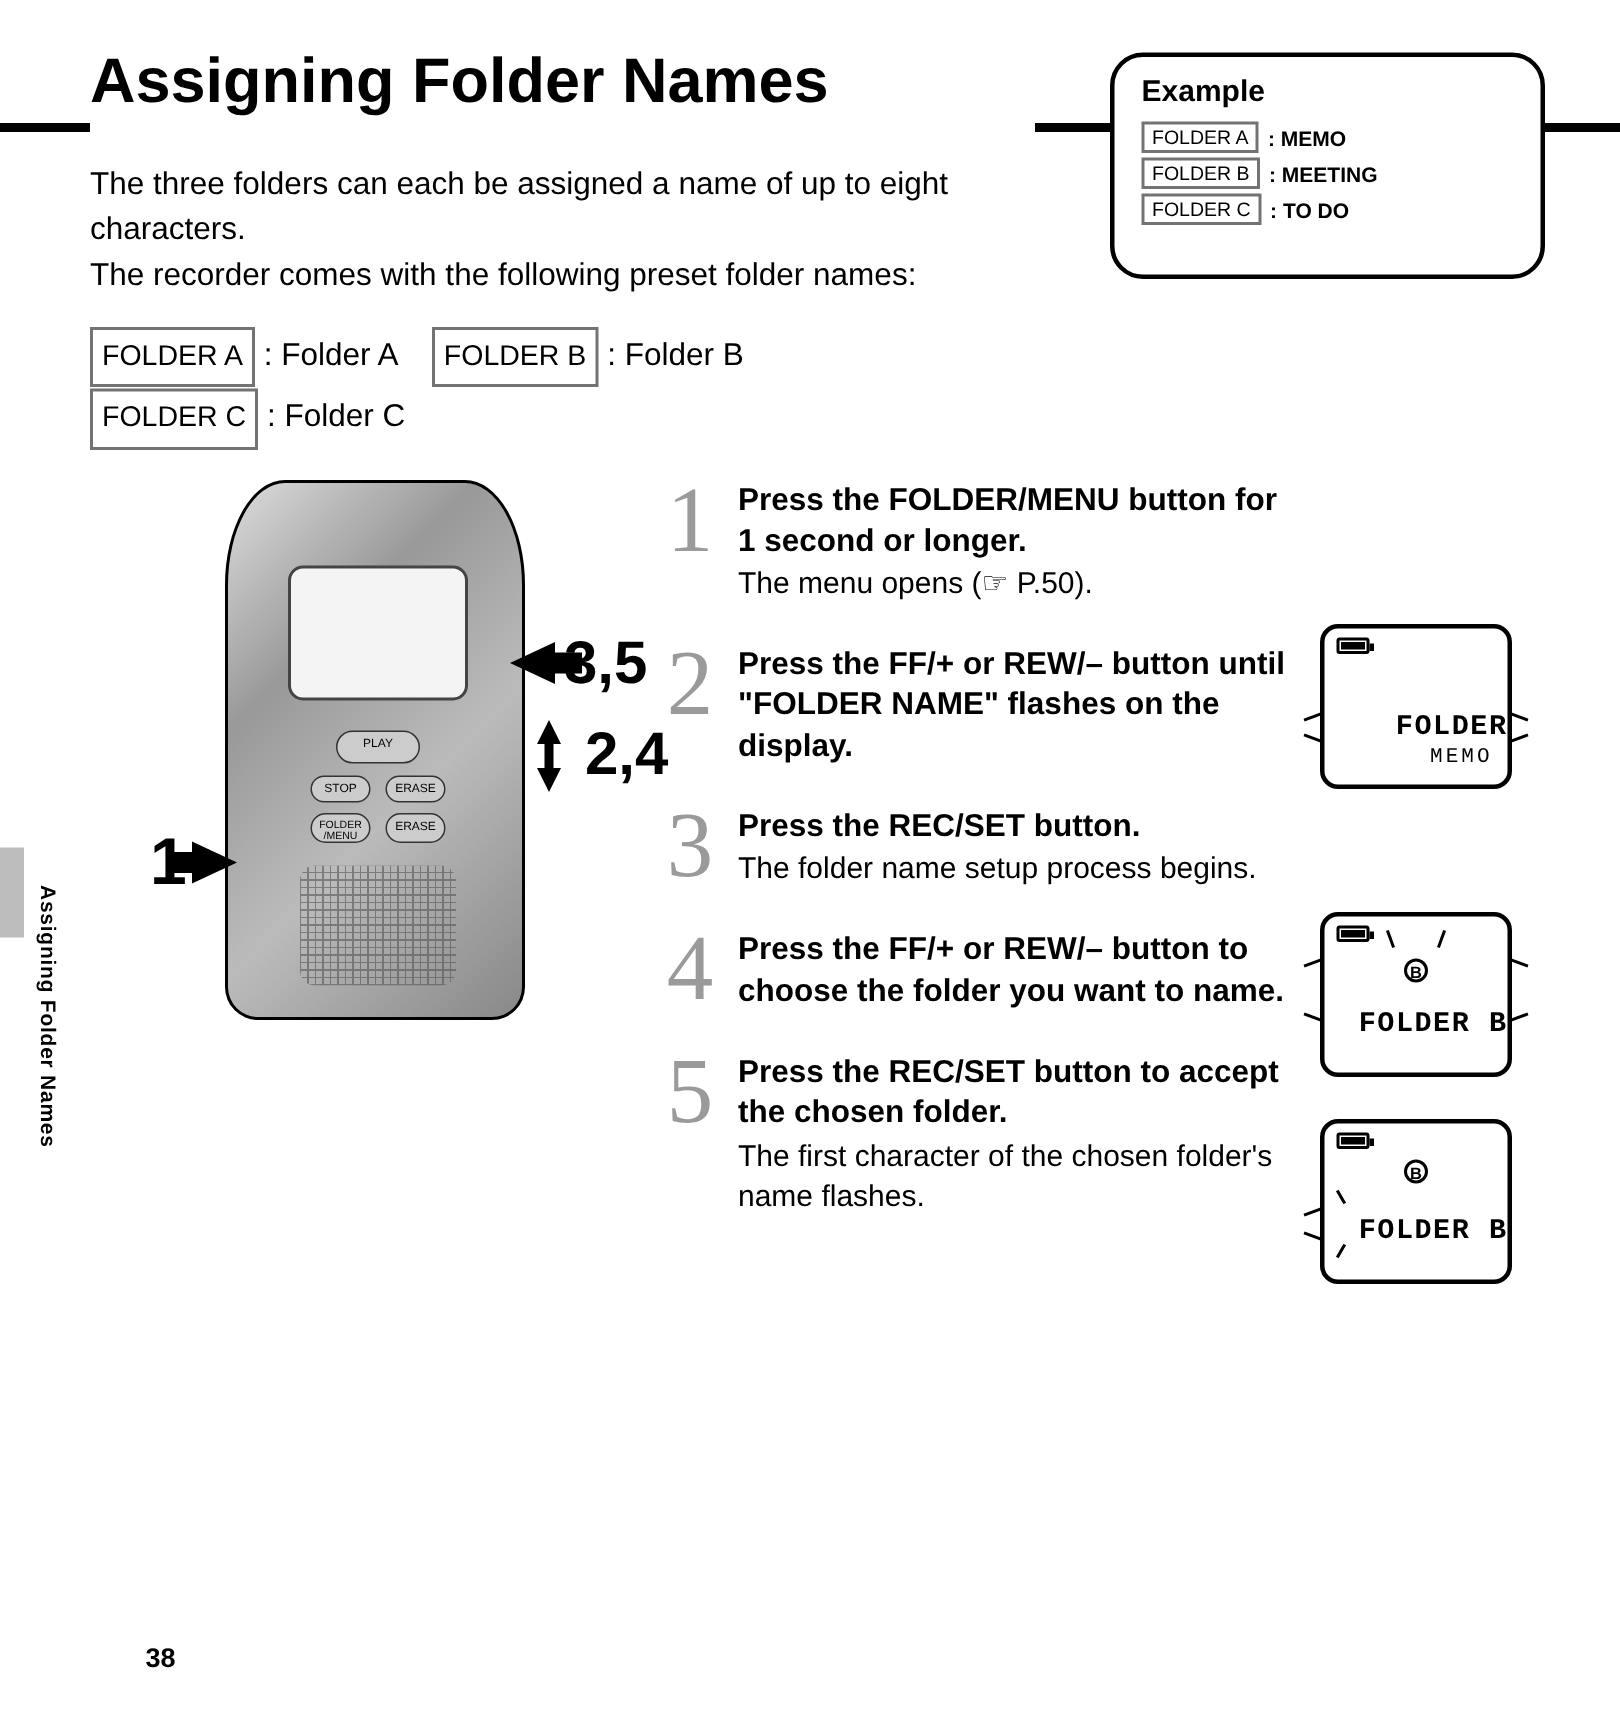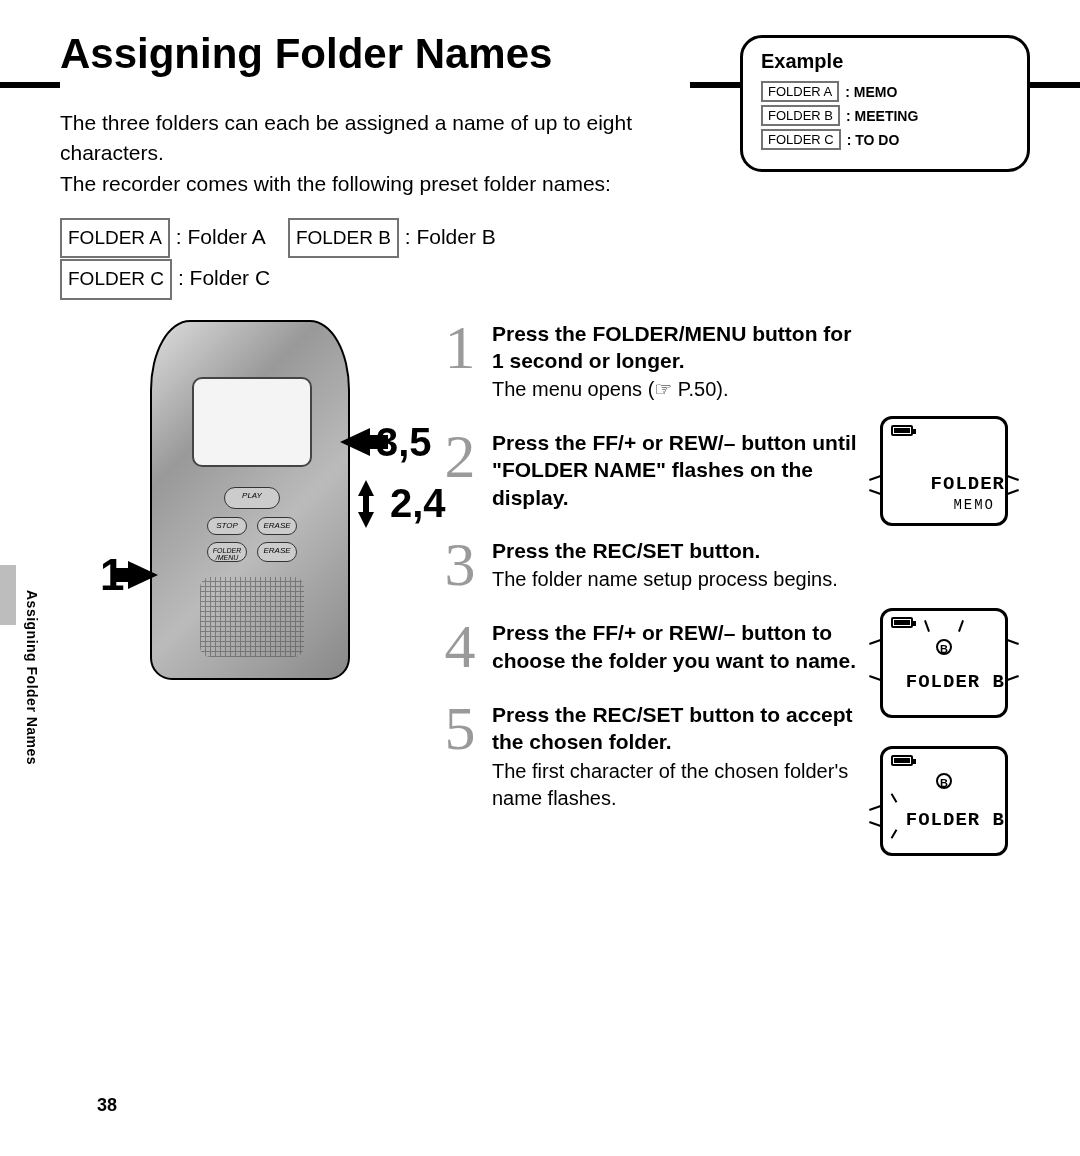--- a/index.html
+++ b/index.html
@@ -42,21 +42,21 @@
     z-index: 1;
   }
   .example-box {
     position: absolute;
     top: 35px;
     right: 50px;
     width: 290px;
     border: 3px solid #000;
     border-radius: 22px;
     background: #fff;
-    padding: 12px 18px 16px 18px;
+    padding: 12px 18px 30px 18px;
     z-index: 2;
   }
   .example-title {
     font-weight: bold;
     font-size: 20px;
     margin-bottom: 8px;
   }
   .example-row {
     display: flex;
     align-items: center;
@@ -122,21 +122,20 @@
   }
   .device-btn {
     position: absolute;
     background: #ccc;
     border: 1.5px solid #333;
     border-radius: 12px;
     font-size: 8px;
     text-align: center;
     line-height: 1;
     padding-top: 4px;
-    font-style: italic;
   }
   .btn-play  { top: 165px; left: 72px; width: 56px; height: 22px; border-radius: 14px; }
   .btn-stop  { top: 195px; left: 55px; width: 40px; height: 18px; }
   .btn-index { top: 195px; left: 105px; width: 40px; height: 18px; }
   .btn-menu  { top: 220px; left: 55px; width: 40px; height: 20px; font-size:7px; }
   .btn-erase { top: 220px; left: 105px; width: 40px; height: 20px; }
   .device-grille {
     position: absolute;
     top: 255px; left: 48px; width: 104px; height: 80px;
     background: repeating-linear-gradient(0deg, #555 0 1px, transparent 1px 5px),

